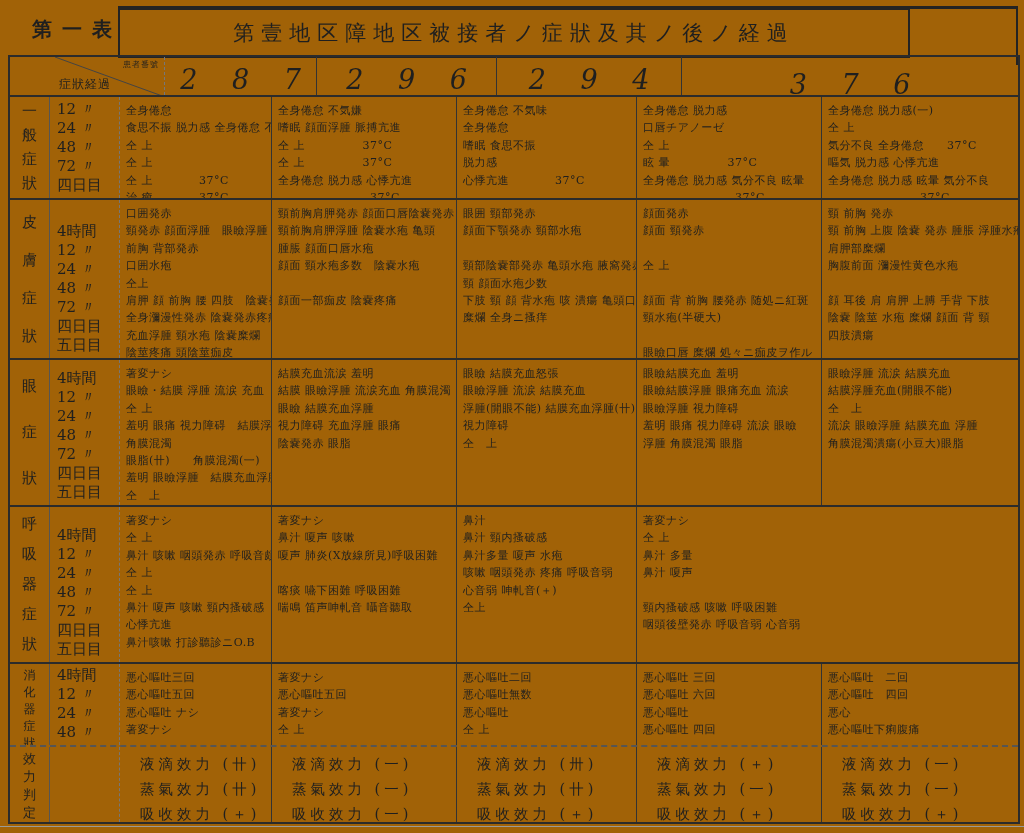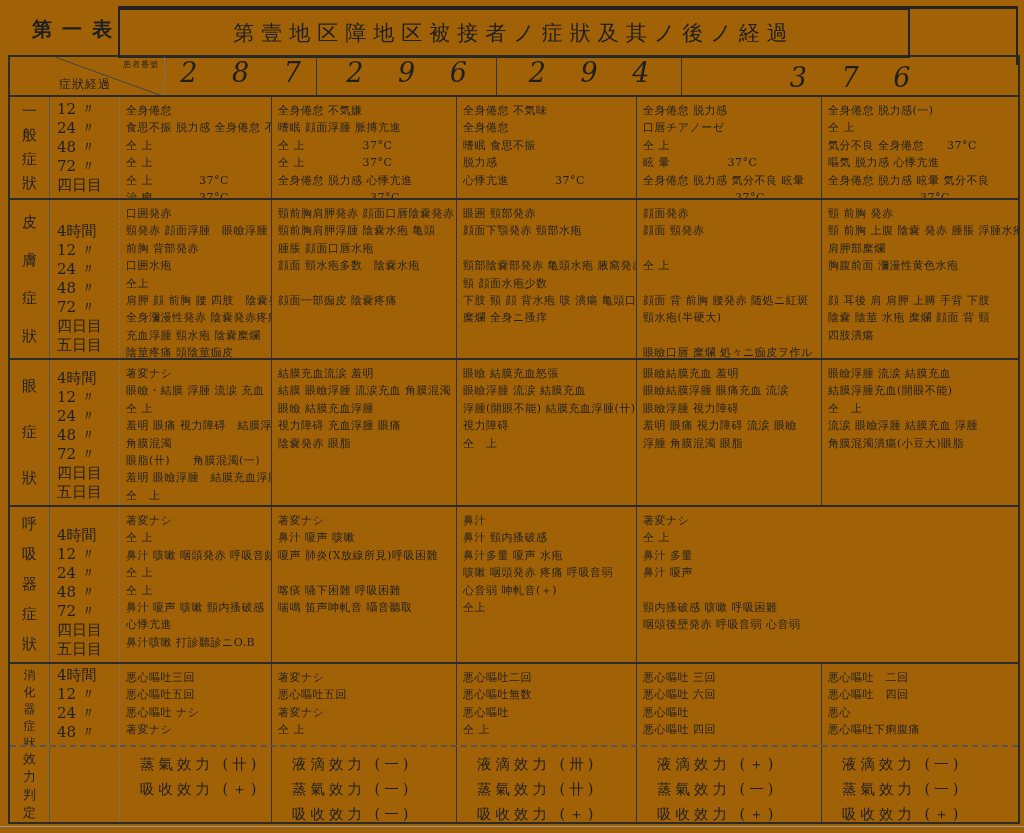--- a/index.html
+++ b/index.html
@@ -46,21 +46,21 @@
   .c0{width:152px;} .c1{width:185px;} .c2{width:180px;} .c3{width:185px;} .c4{flex:1;}
   .data{border-right:1.5px solid #333;padding:5px 6px;font-size:11px;line-height:1.58;}
   .data:last-child{border-right:none;}
   .line{white-space:nowrap;letter-spacing:0.5px;min-height:17px;}
   .eff .line{font-size:14.5px;letter-spacing:4px;line-height:1.72;padding-left:14px;min-height:24px;}
   
   .corner{width:110px;border-right:1px dashed #777;position:relative;}
   .corner svg{position:absolute;left:0;top:0;}
   .corner .c-top{position:absolute;right:5px;top:2px;font-size:8px;letter-spacing:1px;}
   .corner .c-bot{position:absolute;left:4px;bottom:2px;font-size:12px;letter-spacing:1px;}
-  .hcell{display:flex;align-items:flex-start;justify-content:center;border-right:1.5px solid #333;}
+  .hcell{display:flex;align-items:flex-end;justify-content:center;border-right:1.5px solid #333;}
   .hcell:last-child{border-right:none;}
   .digits{font-size:27px;font-style:italic;word-spacing:26px;white-space:nowrap;}
   .hcell.shift .digits{transform:translateY(5px);}
   .bottom-rule{position:absolute;left:0;top:826px;width:1024px;border-top:1px solid #9a9a98;}
 </style>
 </head>
 <body>
 
 <div class="sheet">
   <div class="table-label">第一表</div>
@@ -365,20 +365,21 @@
       </div>
       <div class="row sec5">
         <div class="cell col-label">
           <div class="lch">效</div>
           <div class="lch">力</div>
           <div class="lch">判</div>
           <div class="lch">定</div>
         </div>
         <div class="cell col-time"></div>
         <div class="cell data c0 eff">
+          <div class="line">液滴效力 (卄)</div>
           <div class="line">蒸氣效力 (卄)</div>
           <div class="line">吸收效力 (＋)</div>
         </div>
         <div class="cell data c1 eff">
           <div class="line">液滴效力 (一)</div>
           <div class="line">蒸氣效力 (一)</div>
           <div class="line">吸收效力 (一)</div>
         </div>
         <div class="cell data c2 eff">
           <div class="line">液滴效力 (卅)</div>

